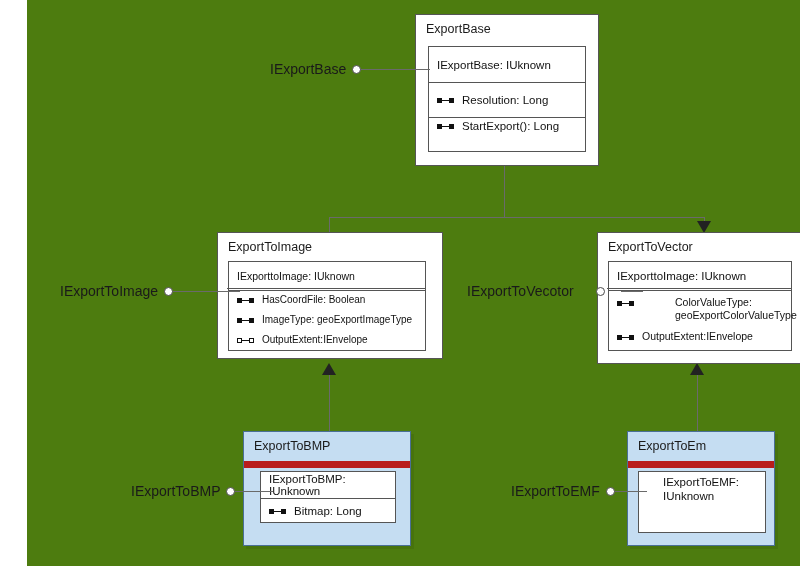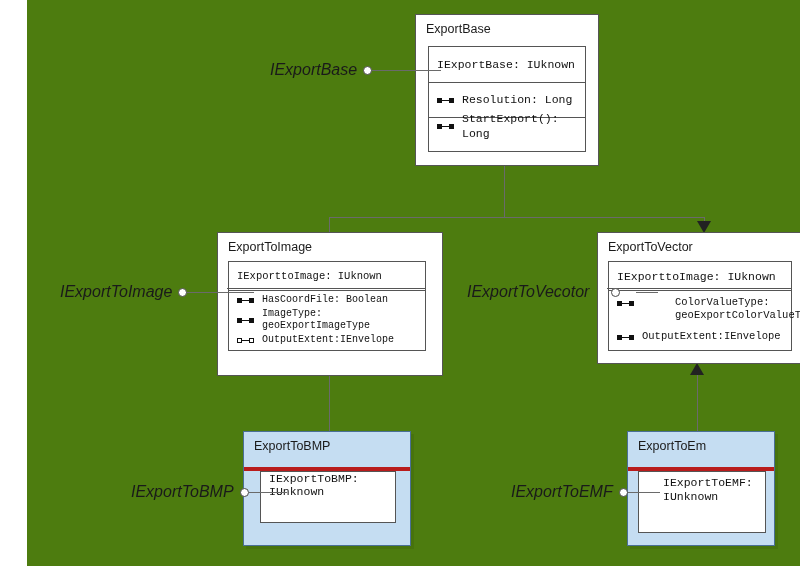--- a/index.html
+++ b/index.html
@@ -36,37 +36,36 @@
     border: 1px solid #4a6f96;
   }
   .class-title {
     font-size: 12.5px;
     line-height: 1.2;
     padding: 7px 0 6px 10px;
     color: #1a1a1a;
     white-space: nowrap;
   }
   .uml-class.highlight .class-title {
-    border-bottom: 4px solid #b91c1c;
-    padding-bottom: 13px;
+    border-bottom: 7px solid #b91c1c;
+    padding-bottom: 7px;
   }
 
   
   .iface-box {
     position: absolute;
     box-sizing: border-box;
     border: 1px solid #555555;
     background: #ffffff;
   }
   .iface-row {
     box-sizing: border-box;
     display: flex;
     align-items: center;
     padding: 0 8px;
-    font-family: Liberation Mono, monospace;
   }
   .iface-row + .iface-row {
     border-top: 1px solid #555555;
   }
   .iface-row.thin-sep + .iface-row.thin-sep {
     border-top: none;
   }
   .iface-head {
     font-size: 10.5px;
     color: #111111;
@@ -112,24 +111,23 @@
 
   
   .lollipop {
     position: absolute;
     display: flex;
     align-items: center;
     z-index: 4;
     white-space: nowrap;
   }
   .lollipop .lolli-text {
-    font-size: 16px;
+    font-size: 14px;
     color: #1a1a1a;
     margin-right: 6px;
-    font-style: italic;
   }
   .lollipop .lolli-circle {
     width: 7px;
     height: 7px;
     border: 1px solid #4a4a4a;
     border-radius: 50%;
     background: #ffffff;
     flex: 0 0 auto;
   }
   .lollipop .lolli-stem {
@@ -207,21 +205,21 @@
         <span class="member-label big">StartExport(): Long</span>
       </div>
     </div>
   </div>
   <div class="lollipop" style="left:243px; top:61px;">
     <span class="lolli-text">IExportBase</span>
     <span class="lolli-circle"></span>
     <span class="lolli-stem" style="width:69px;"></span>
   </div>
 
-  <div class="uml-class" style="left:190px; top:232px; width:226px; height:144px;">
+  <div class="uml-class" style="left:190px; top:232px; width:226px; height:127px;">
     <div class="class-title">ExportToImage</div>
     <div class="iface-box" style="left:10px; top:28px; width:198px; height:90px;">
       <div class="iface-row" style="height:28px;">
         <span class="iface-head">IExporttoImage: IUknown</span>
       </div>
       <div class="iface-row thin-sep" style="height:20px;">
         <span class="prop-icon">
             <i class="l"></i>
             <b></b>
             <i class="r"></i>
@@ -284,20 +282,28 @@
     <span class="lolli-circle"></span>
     <span class="lolli-stem" style="width:22px;"></span>
   </div>
 
   <div class="uml-class highlight shadowed" style="left:216px; top:431px; width:168px; height:115px;">
     <div class="class-title">ExportToBMP</div>
     <div class="iface-box" style="left:16px; top:39px; width:136px; height:52px;">
       <div class="iface-row" style="height:26px;">
         <span class="iface-head big">IExportToBMP: IUnknown</span>
       </div>
+      <div class="iface-row" style="height:25px;">
+        <span class="prop-icon">
+            <i class="l"></i>
+            <b></b>
+            <i class="r"></i>
+          </span>
+        <span class="member-label big">Bitmap: Long</span>
+      </div>
     </div>
   </div>
   <div class="lollipop" style="left:104px; top:483px;">
     <span class="lolli-text">IExportToBMP</span>
     <span class="lolli-circle"></span>
     <span class="lolli-stem" style="width:38px;"></span>
   </div>
 
   <div class="uml-class highlight shadowed" style="left:600px; top:431px; width:148px; height:115px;">
     <div class="class-title">ExportToEm</div>

